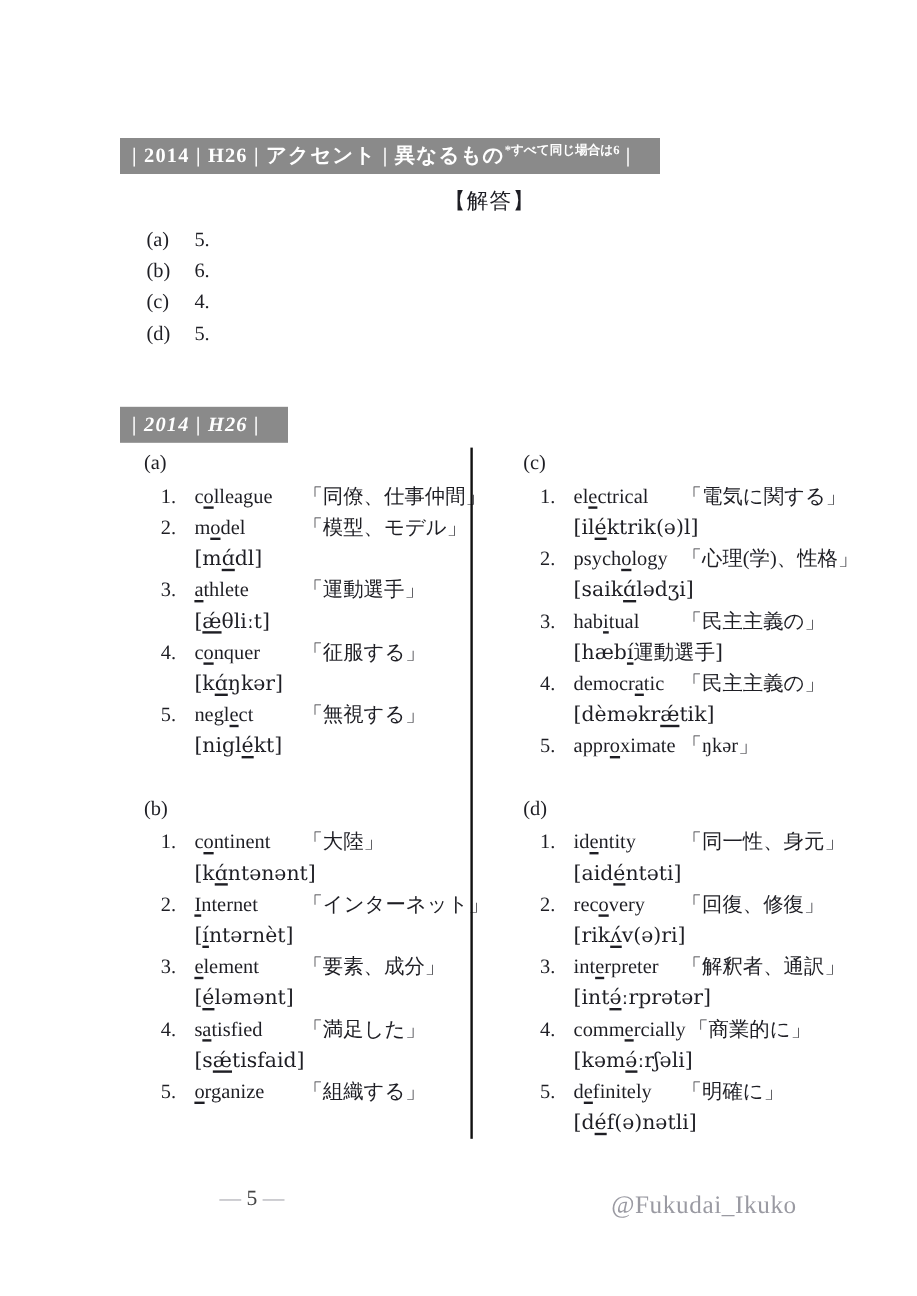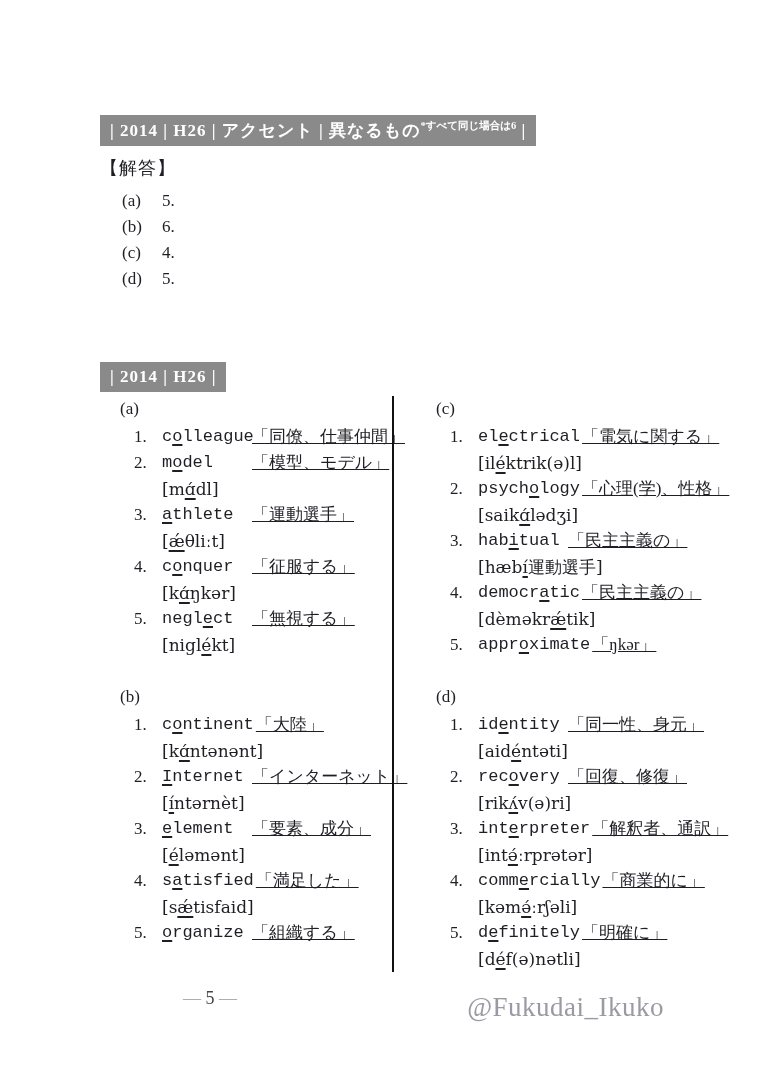--- a/index.html
+++ b/index.html
@@ -7,62 +7,62 @@
     width:764px;height:1080px;background:#fdfdfd;position:relative;
     font-family:"Liberation Serif","DejaVu Serif",serif;
     color:#1e1e24;overflow:hidden;
   }
   .page{position:absolute;inset:0;background:#ffffff;}
   .content{padding:115px 48px 0 100px;}
 
   .band{
     display:inline-block;background:#8a8a8a;color:#ffffff;
     font-weight:bold;font-size:17px;line-height:1;
-    padding:6px 10px 7px 10px;letter-spacing:1px;
+    padding:6px 24px 7px 10px;letter-spacing:1px;
   }
   .band .sup{font-size:10.5px;vertical-align:super;letter-spacing:0;font-weight:bold;}
 
-  .answer-heading{font-size:18px;margin:10px 0 8px 0;letter-spacing:1px;}
+  .answer-heading{font-size:18px;margin:10px 0 8px 0;letter-spacing:1px;text-align:center;}
   .answers{margin-left:22px;}
   .answer-row{display:flex;font-size:17px;line-height:26px;}
   .answer-row .alabel{width:38px;}
   .answer-row .avalue{margin-left:2px;}
 
-  .section-band-wrap{margin-top:70px;}
+  .section-band-wrap{margin-top:48px;font-style:italic;}
 
   .cols{display:flex;align-items:stretch;margin-top:4px;}
   .col{box-sizing:border-box;}
   .col-left{width:292px;}
   .divider{width:2px;background:#111;flex-shrink:0;}
   .col-right{flex:1;padding-left:22px;}
 
   .section{padding-left:20px;}
   .section + .section{margin-top:26px;}
   .sec-label{font-size:17px;line-height:26px;margin-bottom:2px;}
   .entries{margin-left:14px;}
   .entry{font-size:17px;line-height:26px;}
   .line1{display:flex;}
   .num{width:28px;flex-shrink:0;}
-  .word{min-width:88px;margin-right:2px;white-space:nowrap;font-family:Liberation Mono, monospace;}
-  .meaning{white-space:nowrap;text-decoration:underline;}
+  .word{min-width:88px;margin-right:2px;white-space:nowrap;}
+  .meaning{white-space:nowrap;}
   .line2{padding-left:28px;font-family:"DejaVu Serif","Liberation Serif",serif;}
   .wacc,.pacc{
     text-decoration:underline;
     text-decoration-thickness:2px;
     text-underline-offset:3px;
   }
 
   .page-number{
     position:absolute;top:988px;left:0;width:420px;text-align:center;
     font-size:18px;color:#444;
   }
   .page-number .dash{color:#aaaab0;}
   .watermark{
     position:absolute;top:992px;right:100px;
-    font-size:27px;color:#9a9aa2;letter-spacing:0.5px;
+    font-size:21px;color:#9a9aa2;letter-spacing:0.5px;
   }
 </style>
 </head>
 <body>
 
 <div class="page">
   <div class="content">
 
     <div class="band"><span>| 2014 | H26 | アクセント | 異なるもの</span><span class="sup">*すべて同じ場合は6</span><span> |</span></div>
 

